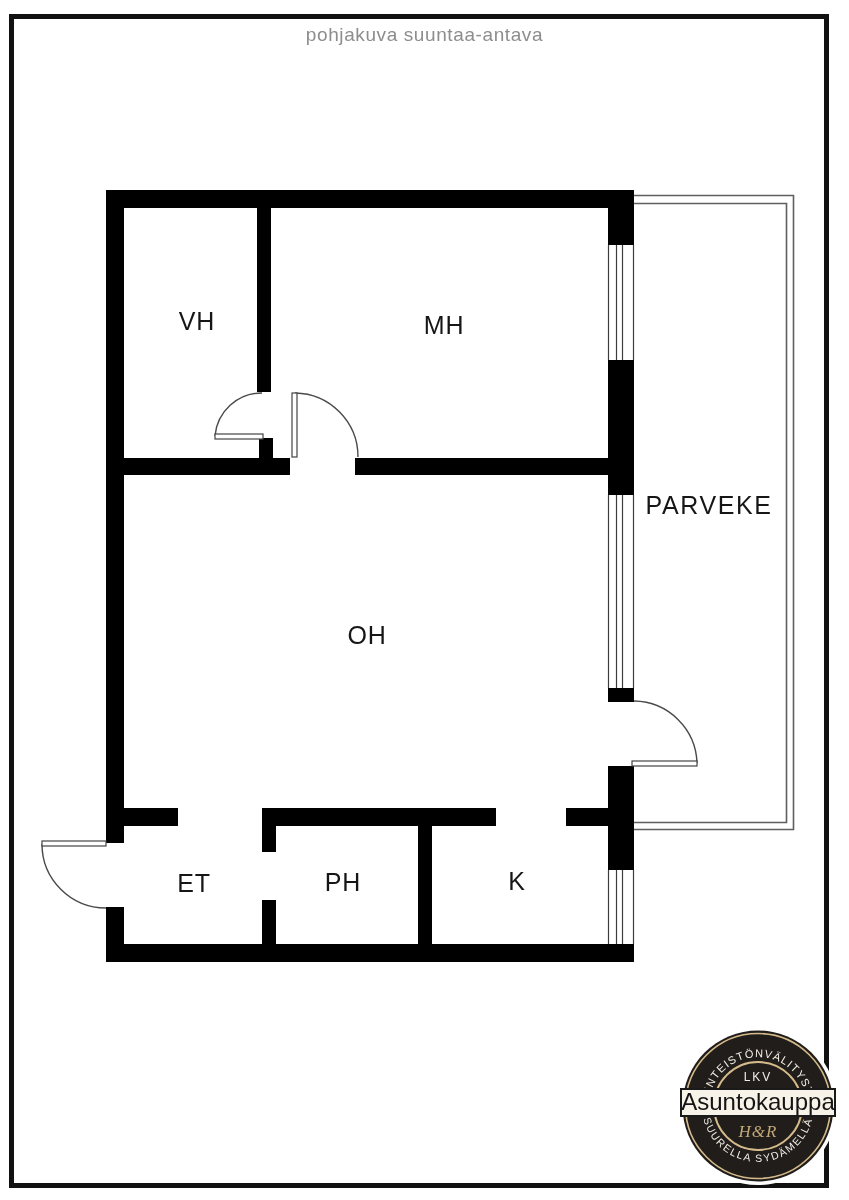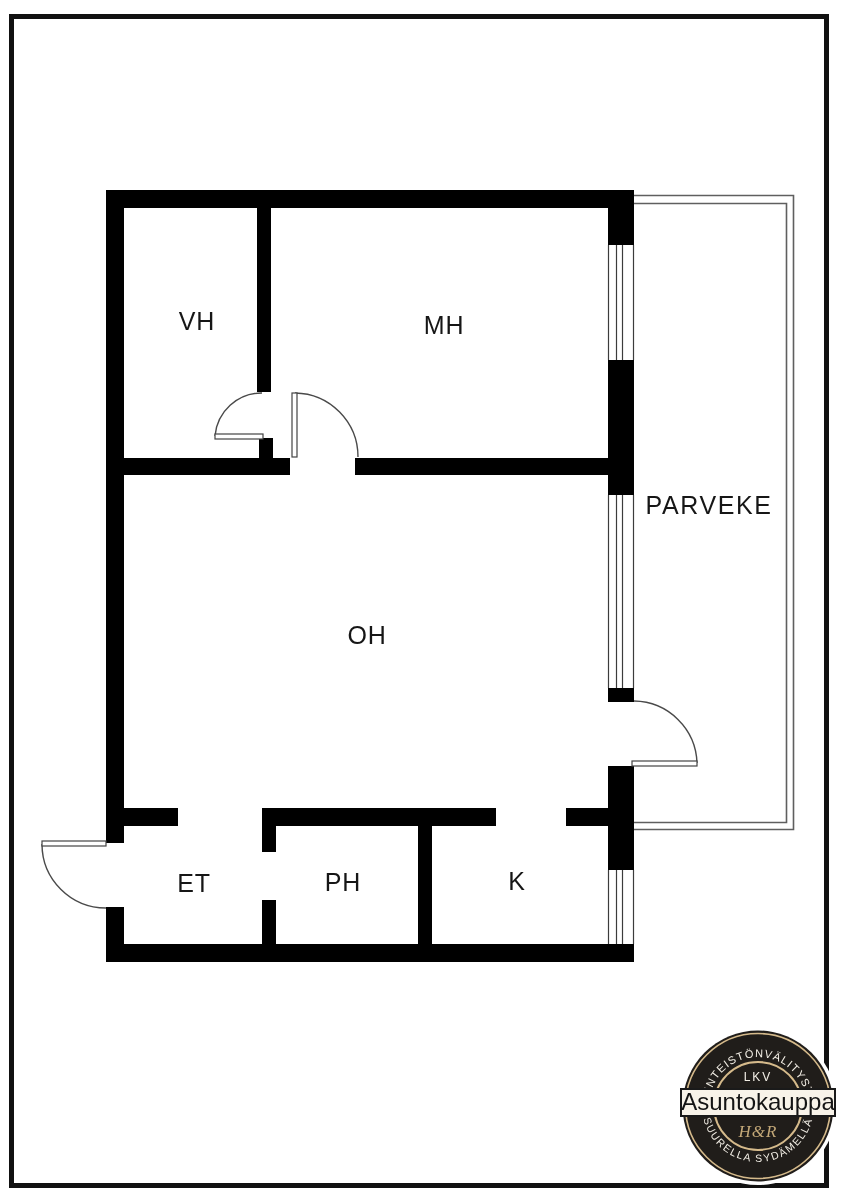--- a/index.html
+++ b/index.html
@@ -77,20 +77,21 @@
     fill:#c3a878;
   }
 </style>
 </head>
 <body>
 
 <div class="page">
 
   <div class="frame"></div>
 
+  <div class="plan-title">pohjakuva suuntaa-antava</div>
 
   <svg class="floorplan" viewBox="0 0 849 1200">
 
     <g>
       <path class="rail" d="M 634 195.5 H 793.5 V 829.5 H 634"></path>
       <path class="rail" d="M 634 203.5 H 786.5 V 822.5 H 634"></path>
     </g>
 
     <g>
       <rect class="wall" x="106" y="190" width="528" height="18"></rect>

